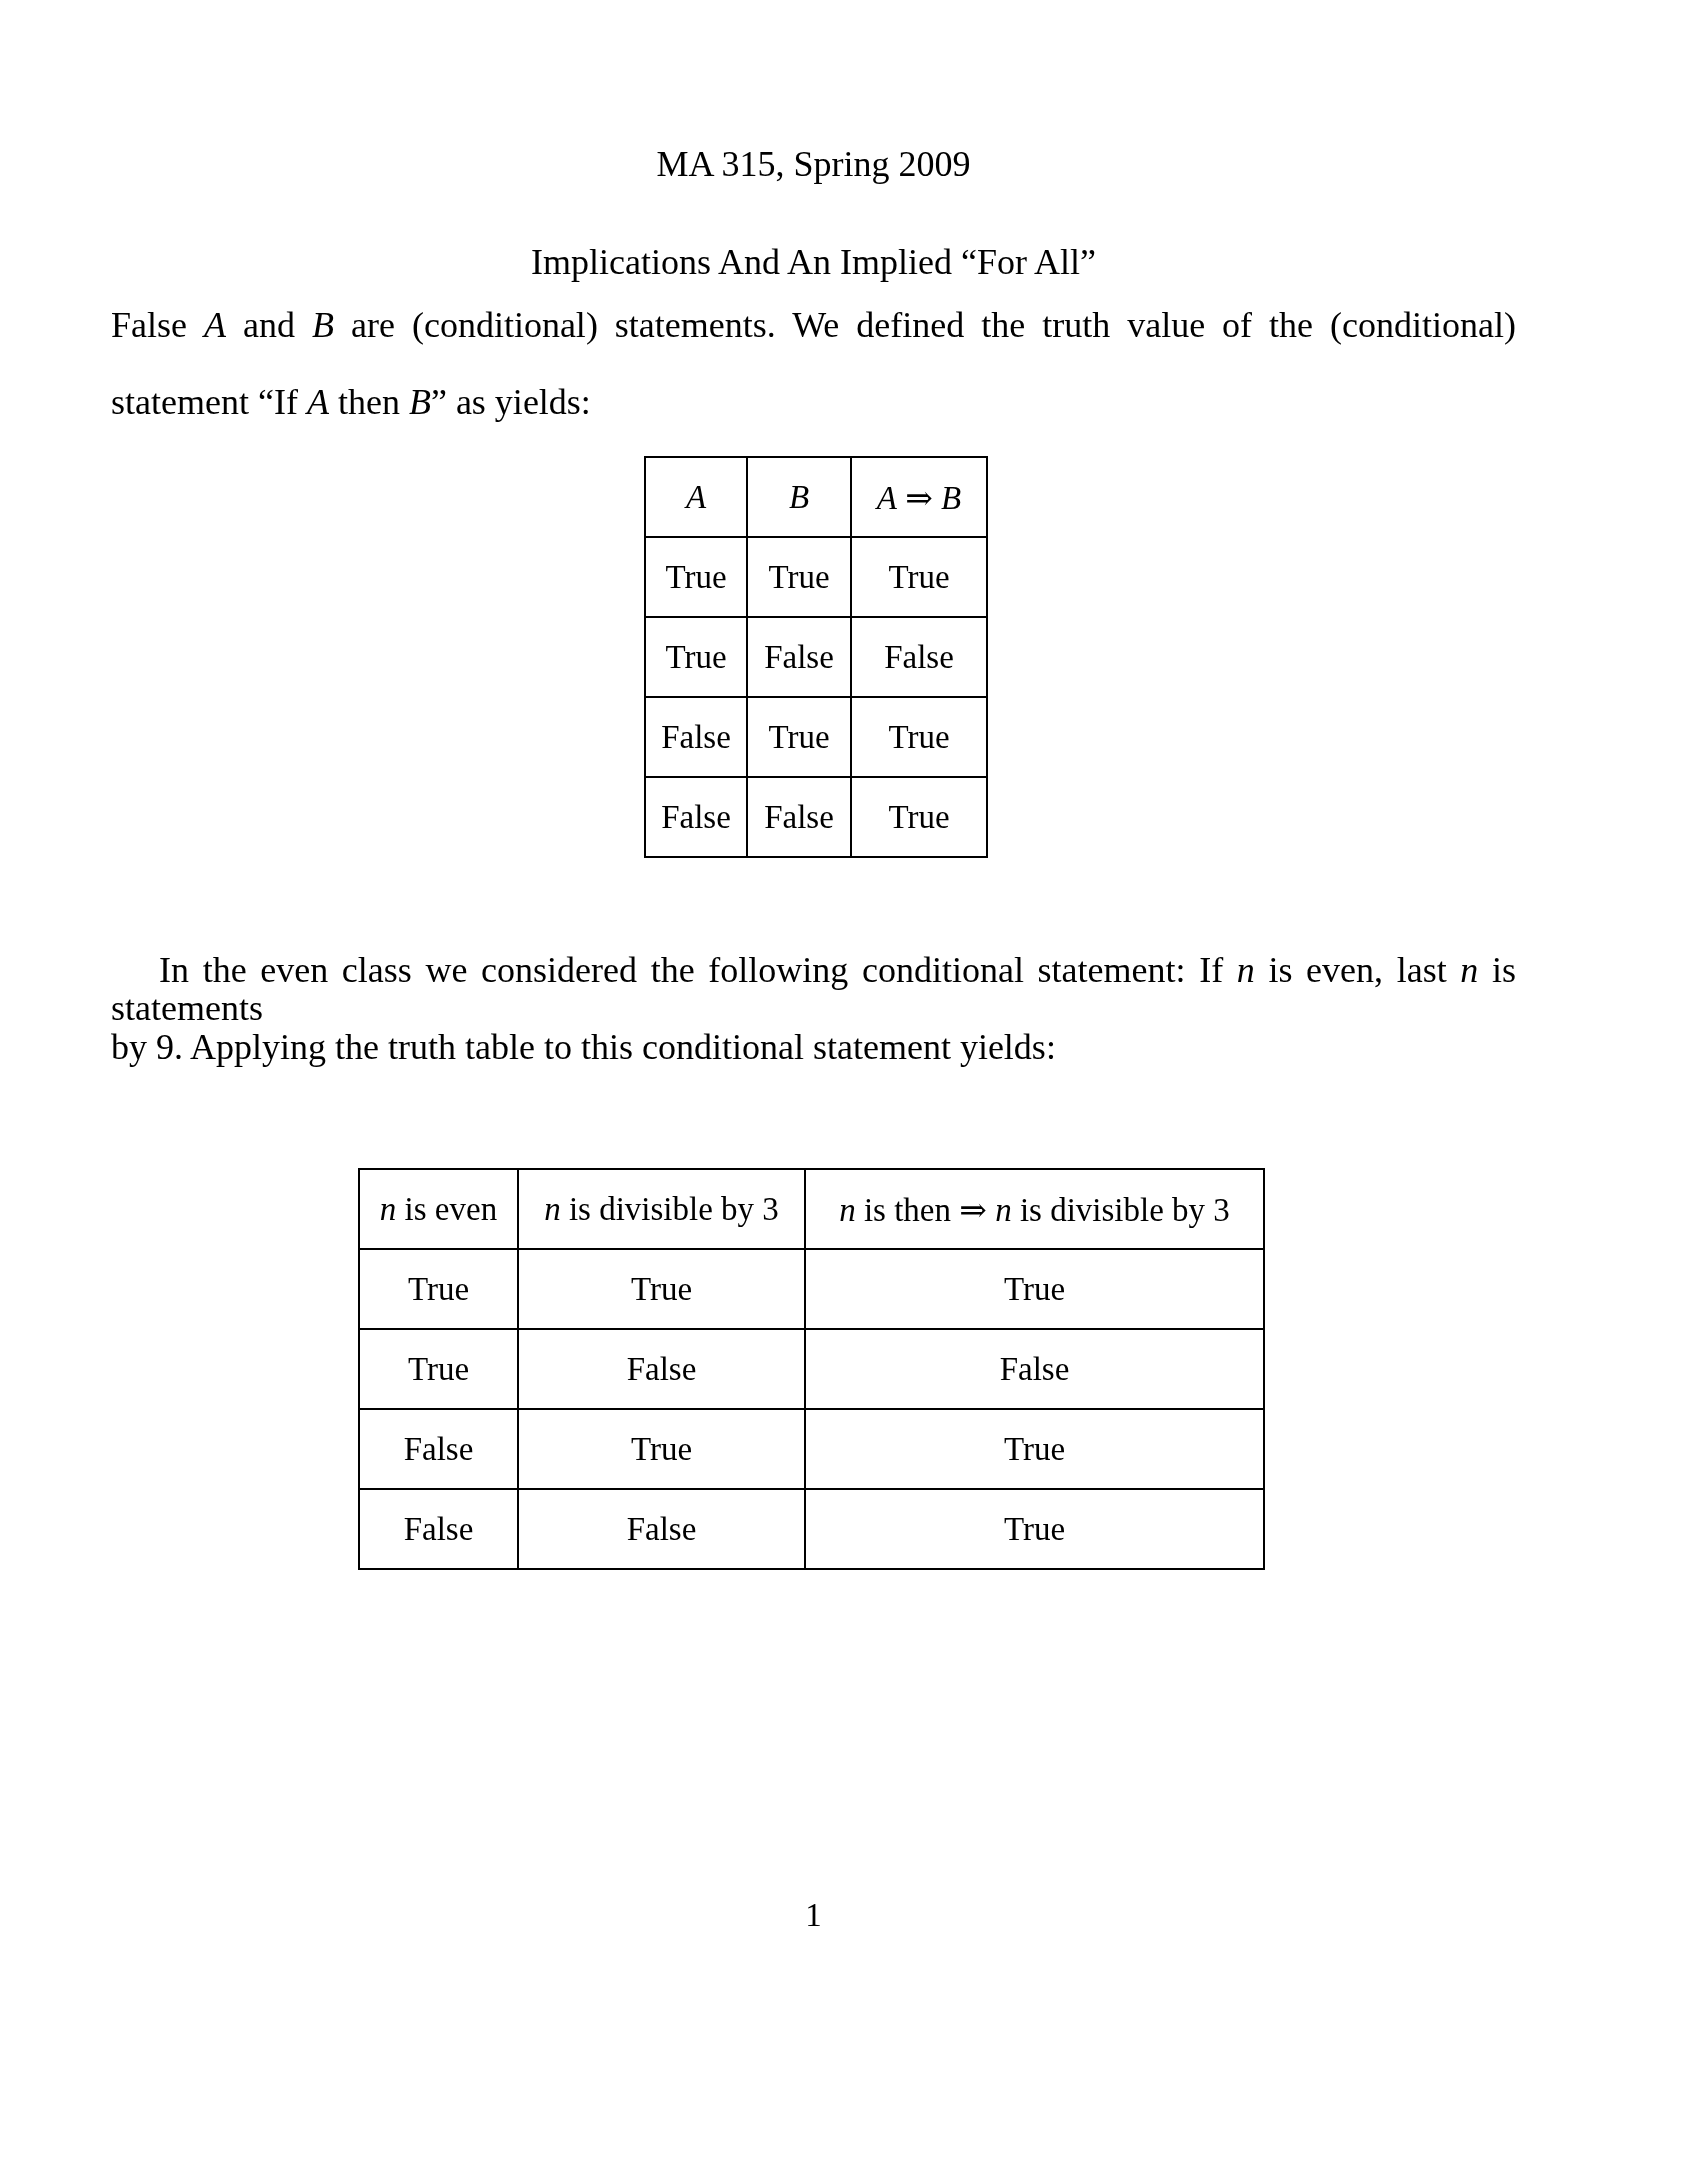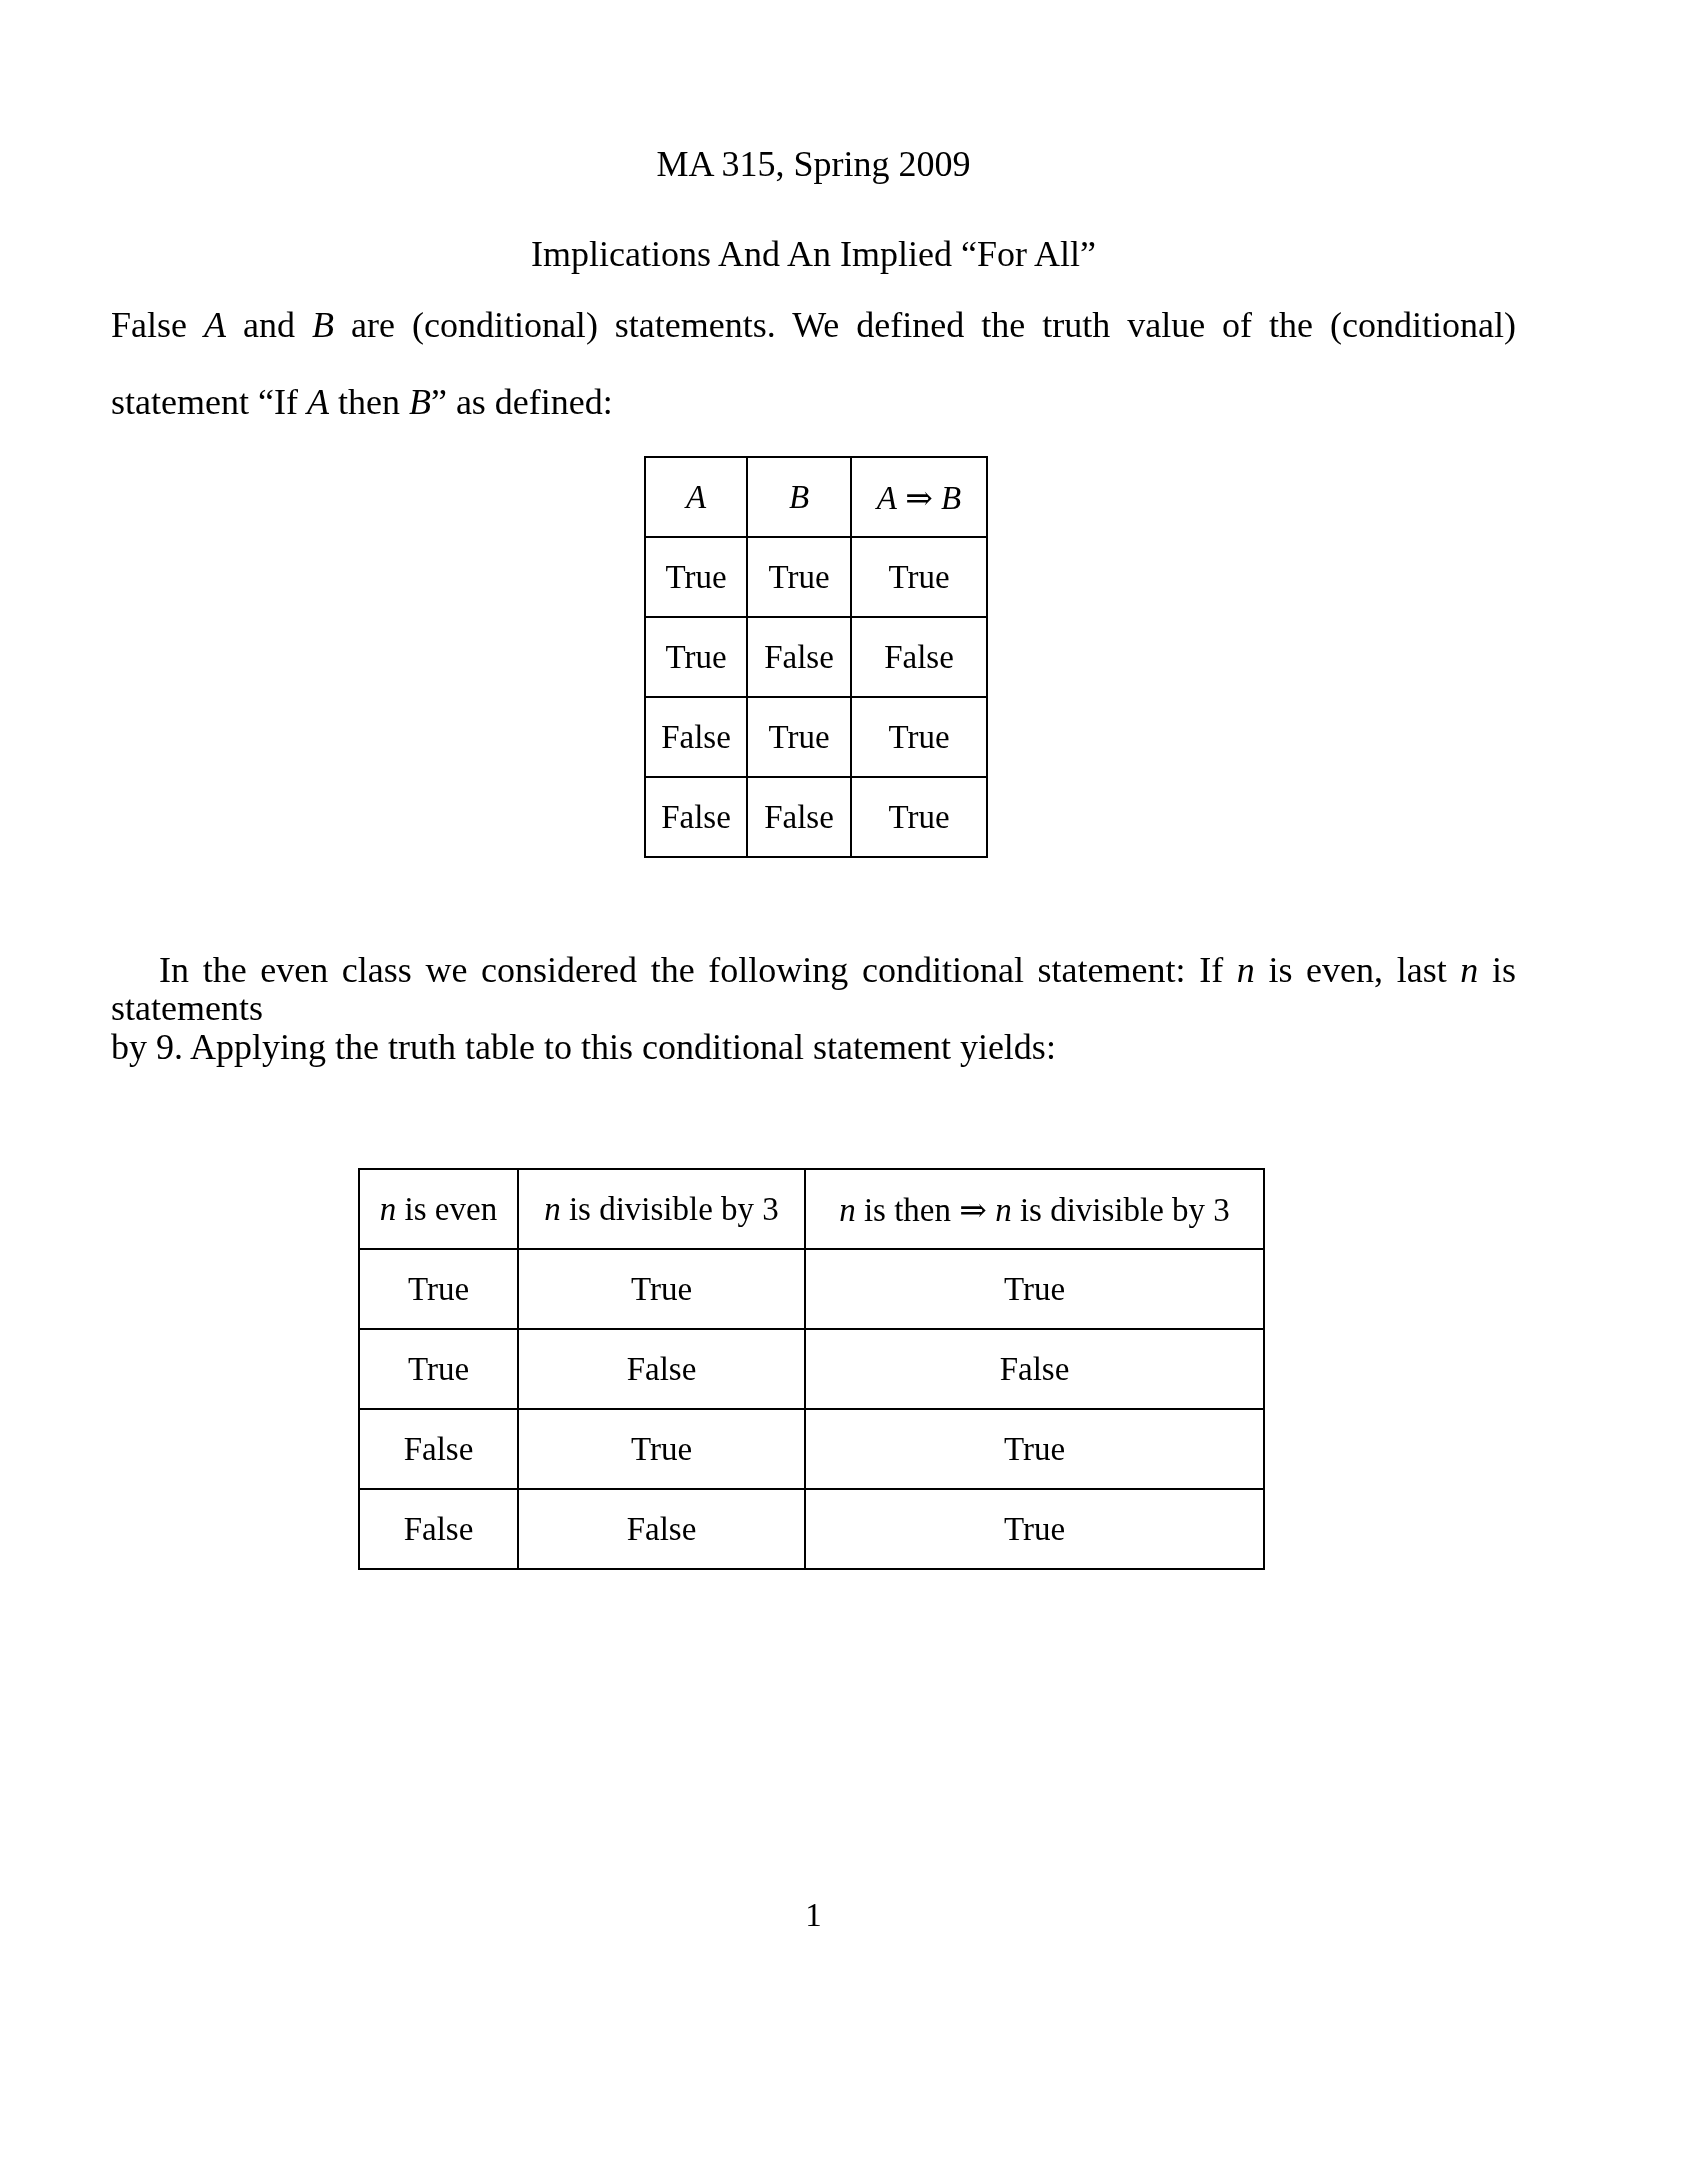--- a/index.html
+++ b/index.html
@@ -54,25 +54,25 @@
     font-size: 33px;
   }
 </style>
 </head>
 <body>
 
 <div class="page">
 
   <div class="tline centered" style="top:145px">MA 315, Spring 2009</div>
 
-  <div class="tline centered" style="top:235px">Implications And An Implied “For All”</div>
+  <div class="tline centered" style="top:243px">Implications And An Implied “For All”</div>
 
   <div class="tline stretch" style="top:306px"><span>False </span><span class="mi">A</span><span> and </span><span class="mi">B</span><span> are (conditional) statements. We defined the truth value of the (conditional)</span></div>
 
-  <div class="tline" style="top:383px"><span>statement “If </span><span class="mi">A</span><span> then </span><span class="mi">B</span><span>” as defined:</span></div>
+  <div class="tline" style="top:383px"><span>statement “If </span><span class="mi">A</span><span> then </span><span class="mi">B</span><span>” as yields:</span></div>
 
   <table class="truth t1">
     <colgroup>
         <col style="width:102px">
         <col style="width:104px">
         <col style="width:136px">
       </colgroup>
     <tbody>
         <tr>
       <th><span class="mi">A</span></th>

